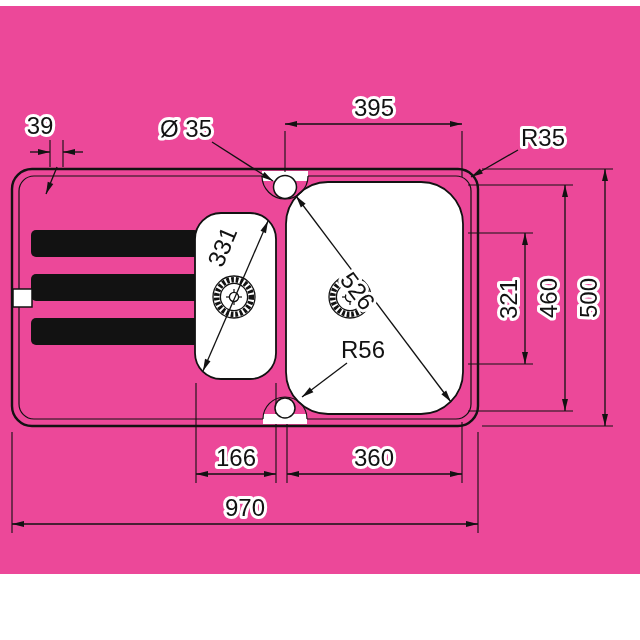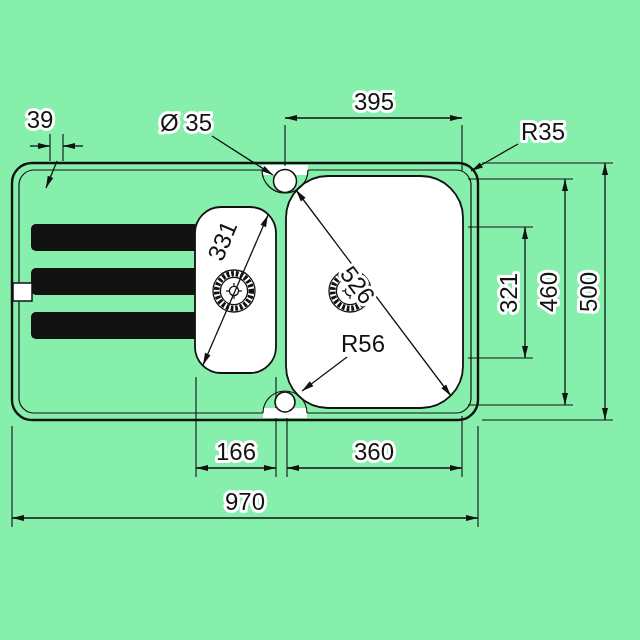--- a/index.html
+++ b/index.html
@@ -1,17 +1,17 @@
 <!DOCTYPE html>
 <html><head>
 <meta charset="utf-8">
 <style>
   html,body{margin:0;padding:0;background:#ffffff;}
-  .canvas{position:relative;width:640px;height:640px;background:#86efac;overflow:hidden;
-          font-family:"Liberation Sans",sans-serif;}
+  .canvas{position:relative;width:640px;height:568px;background:#ec4899;overflow:hidden;
+          font-family:"Liberation Sans",sans-serif;margin-top:6px;}
   svg{display:block;}
   .lbl{font-family:"Liberation Sans",sans-serif;font-size:24px;fill:#121212;
        stroke:#ffffff;stroke-width:6px;paint-order:stroke;stroke-linejoin:round;}
   .o2{fill:none;stroke:#121212;stroke-width:2.4px;}
   .o1{fill:#ffffff;stroke:#121212;stroke-width:1.8px;}
   .o0{fill:none;stroke:#121212;stroke-width:1.2px;}
   .w1{fill:#ffffff;stroke:#121212;stroke-width:1.5px;}
   .fb{fill:#121212;stroke:none;}
   .ln{fill:none;stroke:#121212;stroke-width:1.3px;}
   .ext{fill:none;stroke:#121212;stroke-width:1.1px;}

